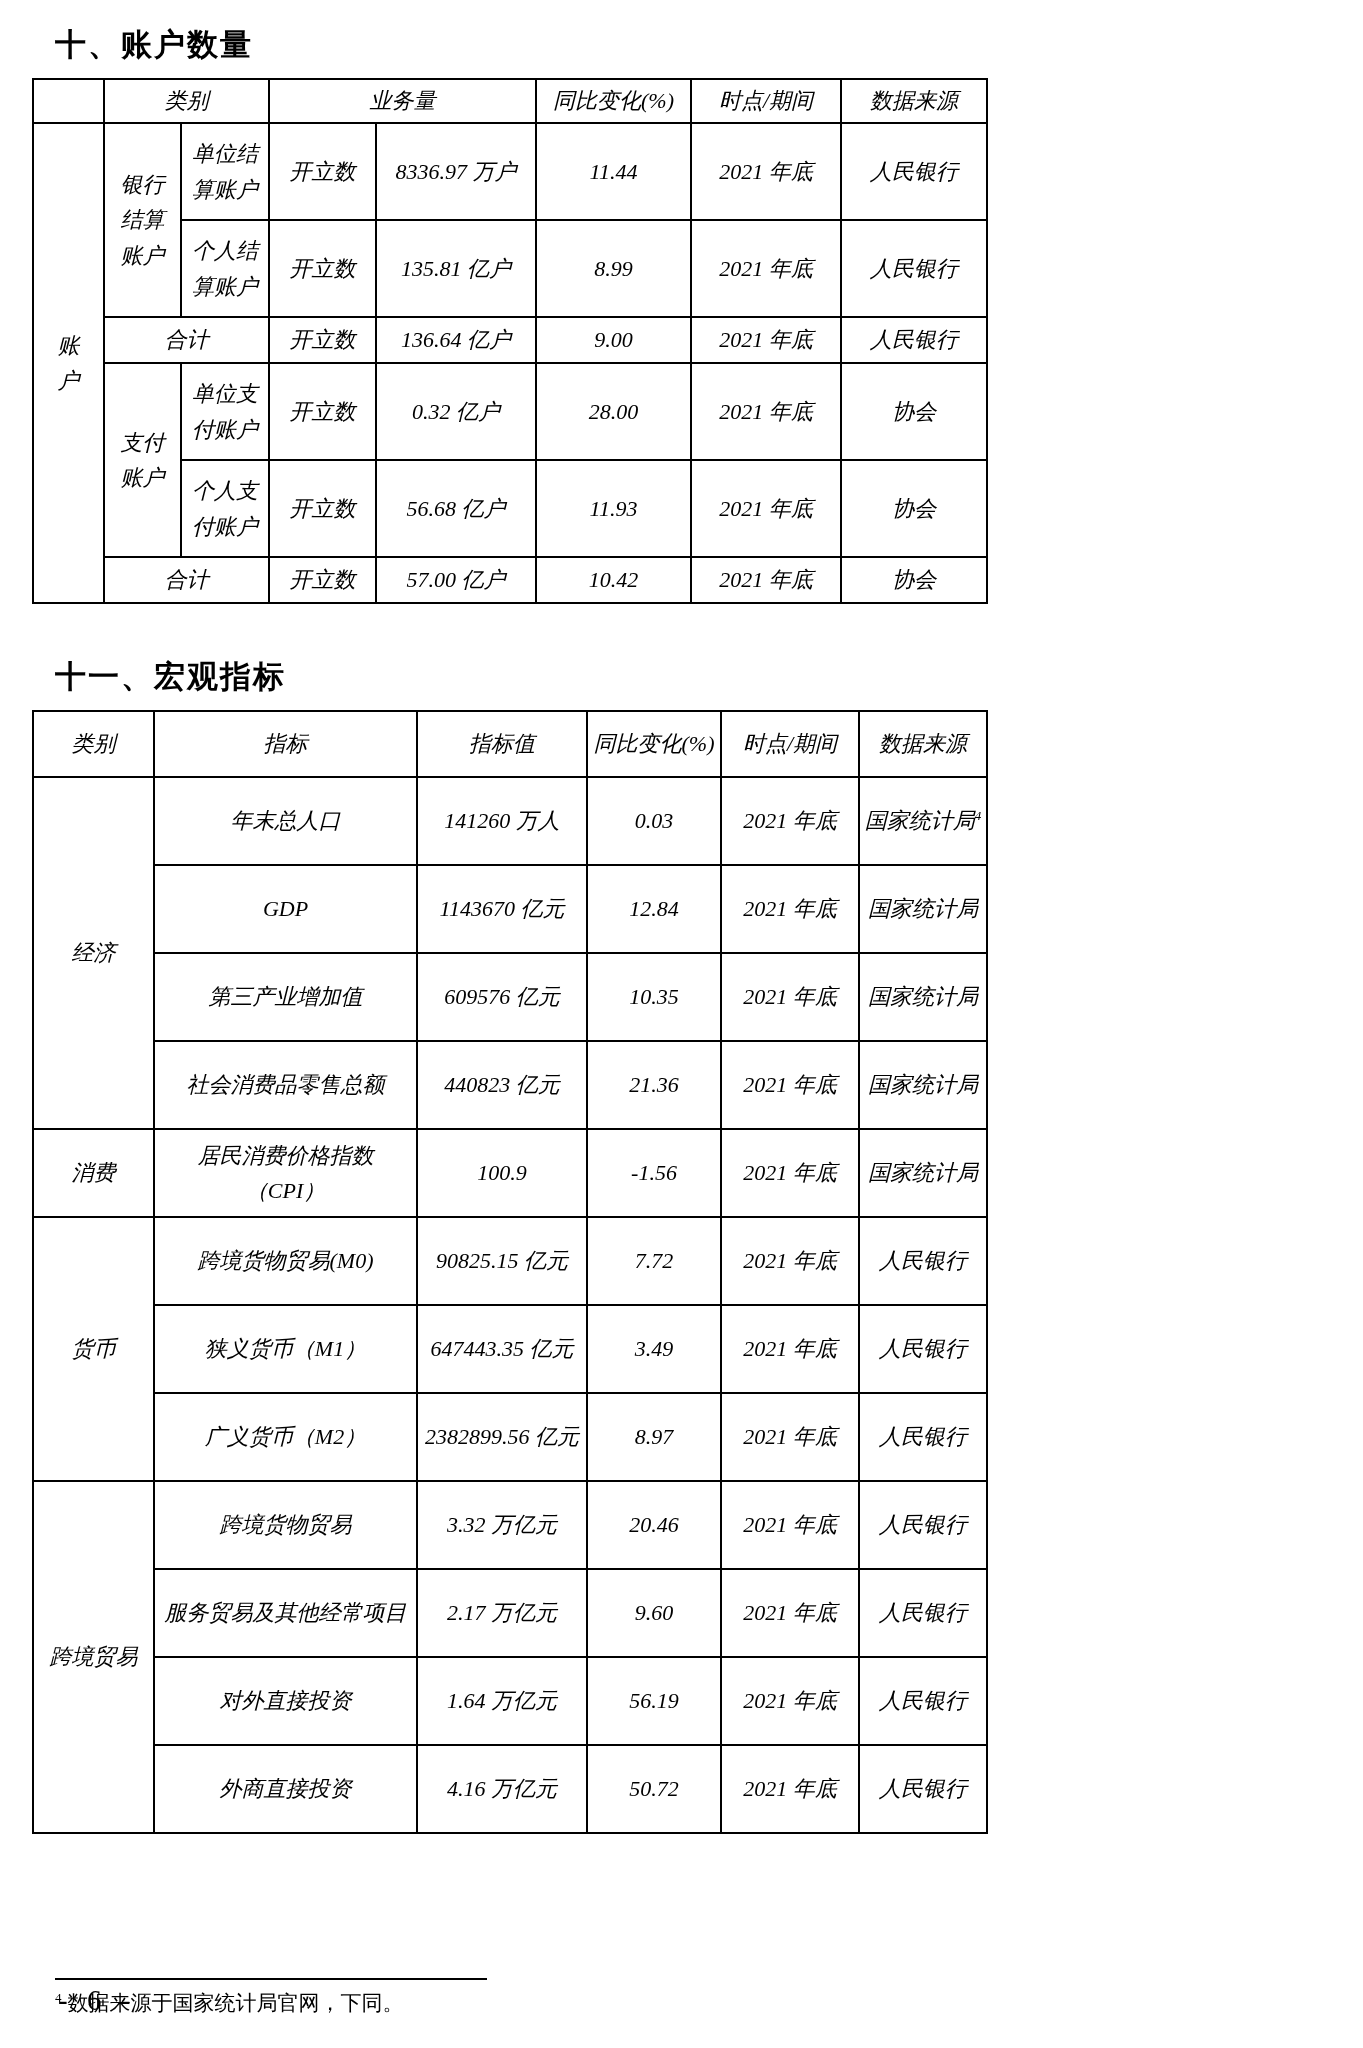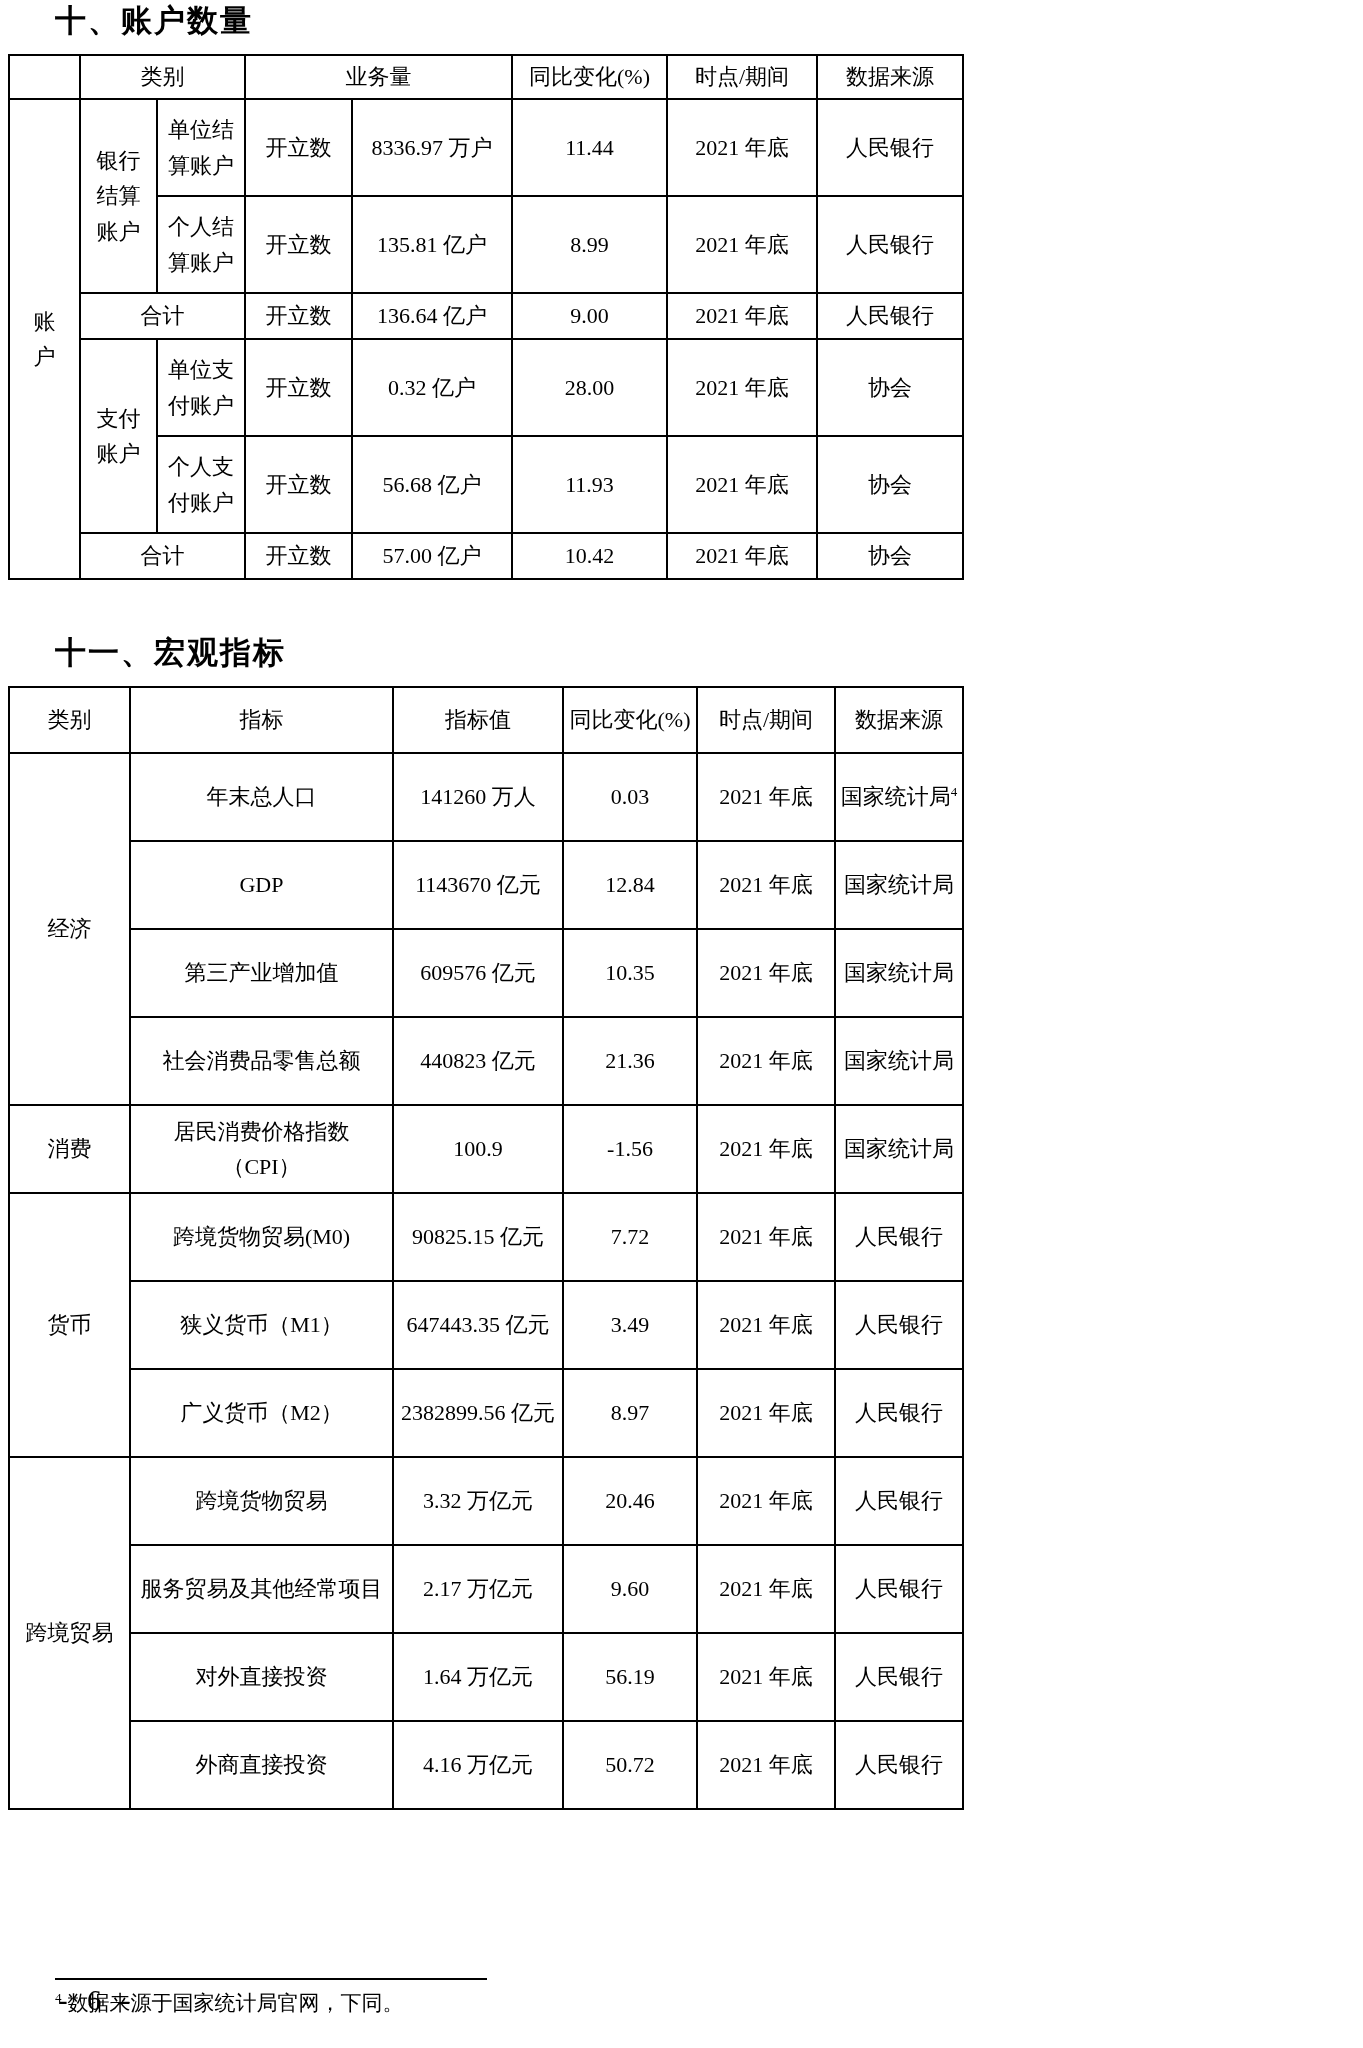--- a/index.html
+++ b/index.html
@@ -6,25 +6,25 @@
   .page{
     width:1363px;height:2048px;position:relative;background:#ffffff;
     color:#000;font-family:"Liberation Serif","DejaVu Serif",serif;
     overflow:hidden;
   }
   .section-title{
     font-family:"Liberation Sans","DejaVu Sans",sans-serif;
     font-weight:bold;font-size:31px;letter-spacing:2px;
     margin:0 0 12px 55px;color:#000;
   }
-  .title-one{}
+  .title-one{padding-top:24px;}
   .title-two{margin-top:52px;}
   table{
     border-collapse:collapse;table-layout:fixed;
-    margin-left:8px;width:954px;
+    margin-left:32px;width:954px;font-style:italic;
   }
   td,th{
     border:2px solid #000;
     text-align:center;vertical-align:middle;
     font-size:22px;font-weight:normal;
     padding:2px 4px;line-height:1.6;
     white-space:pre-line;
     overflow:hidden;
   }
   tr.hdr1 td{height:38px;}

